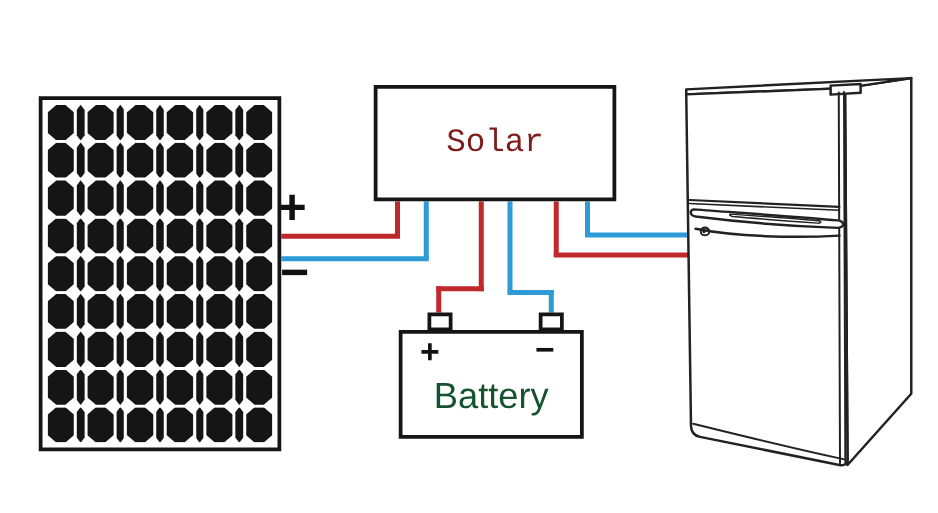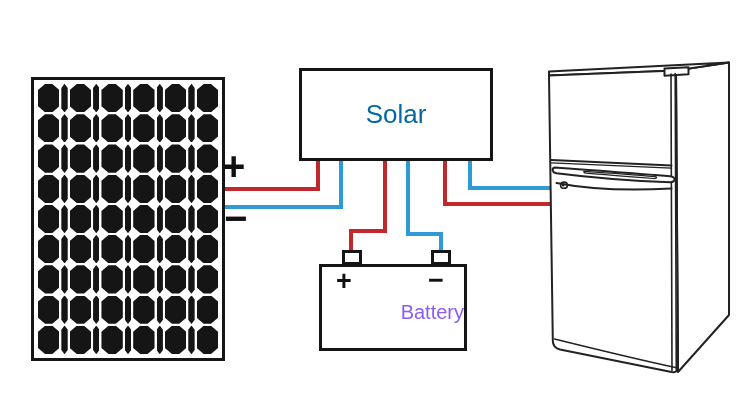--- a/index.html
+++ b/index.html
@@ -20,31 +20,31 @@
   .cell.narrow{clip-path:polygon(3px 0,calc(100% - 3px) 0,100% 4px,100% calc(100% - 4px),calc(100% - 3px) 100%,3px 100%,0 calc(100% - 4px),0 4px);}
 
   .panel-plus{position:absolute;left:222px;top:146px;font-size:40px;line-height:40px;font-weight:900;color:#111;}
   .panel-minus{position:absolute;left:224px;top:198px;font-size:40px;line-height:40px;font-weight:900;color:#111;}
 
   
   .controller{
     position:absolute;left:299px;top:68px;width:194px;height:93px;
     box-sizing:border-box;border:3px solid #151515;background:#ffffff;
     display:flex;align-items:center;justify-content:center;
-    text-align:center;font-size:26px;line-height:31px;color:#0369a1;
+    text-align:center;font-size:26px;line-height:31px;color:#7f1d1d;font-family:Liberation Mono, monospace;
   }
 
   
   .battery{
     position:absolute;left:319px;top:264px;width:148px;height:87px;
     box-sizing:border-box;border:3px solid #151515;background:#ffffff;
   }
   .bat-plus{position:absolute;left:14px;top:1px;font-size:27px;line-height:27px;font-weight:700;color:#111;}
   .bat-minus{position:absolute;left:106px;top:0px;font-size:27px;line-height:27px;font-weight:700;color:#111;}
-  .bat-label{position:absolute;left:0;right:0;top:34px;text-align:right;font-size:20px;color:#8b5cf6;}
+  .bat-label{position:absolute;left:0;right:0;top:34px;text-align:center;font-size:29px;color:#14532d;}
   .terminal{position:absolute;width:20px;height:15px;box-sizing:border-box;border:3px solid #151515;background:#ffffff;}
   .t-left{left:342px;top:250px;}
   .t-right{left:431px;top:250px;}
 
   
   .wire-seg{position:absolute;}
 
   
   .fridge{position:absolute;left:545px;top:58px;width:192px;height:322px;}
 </style>

